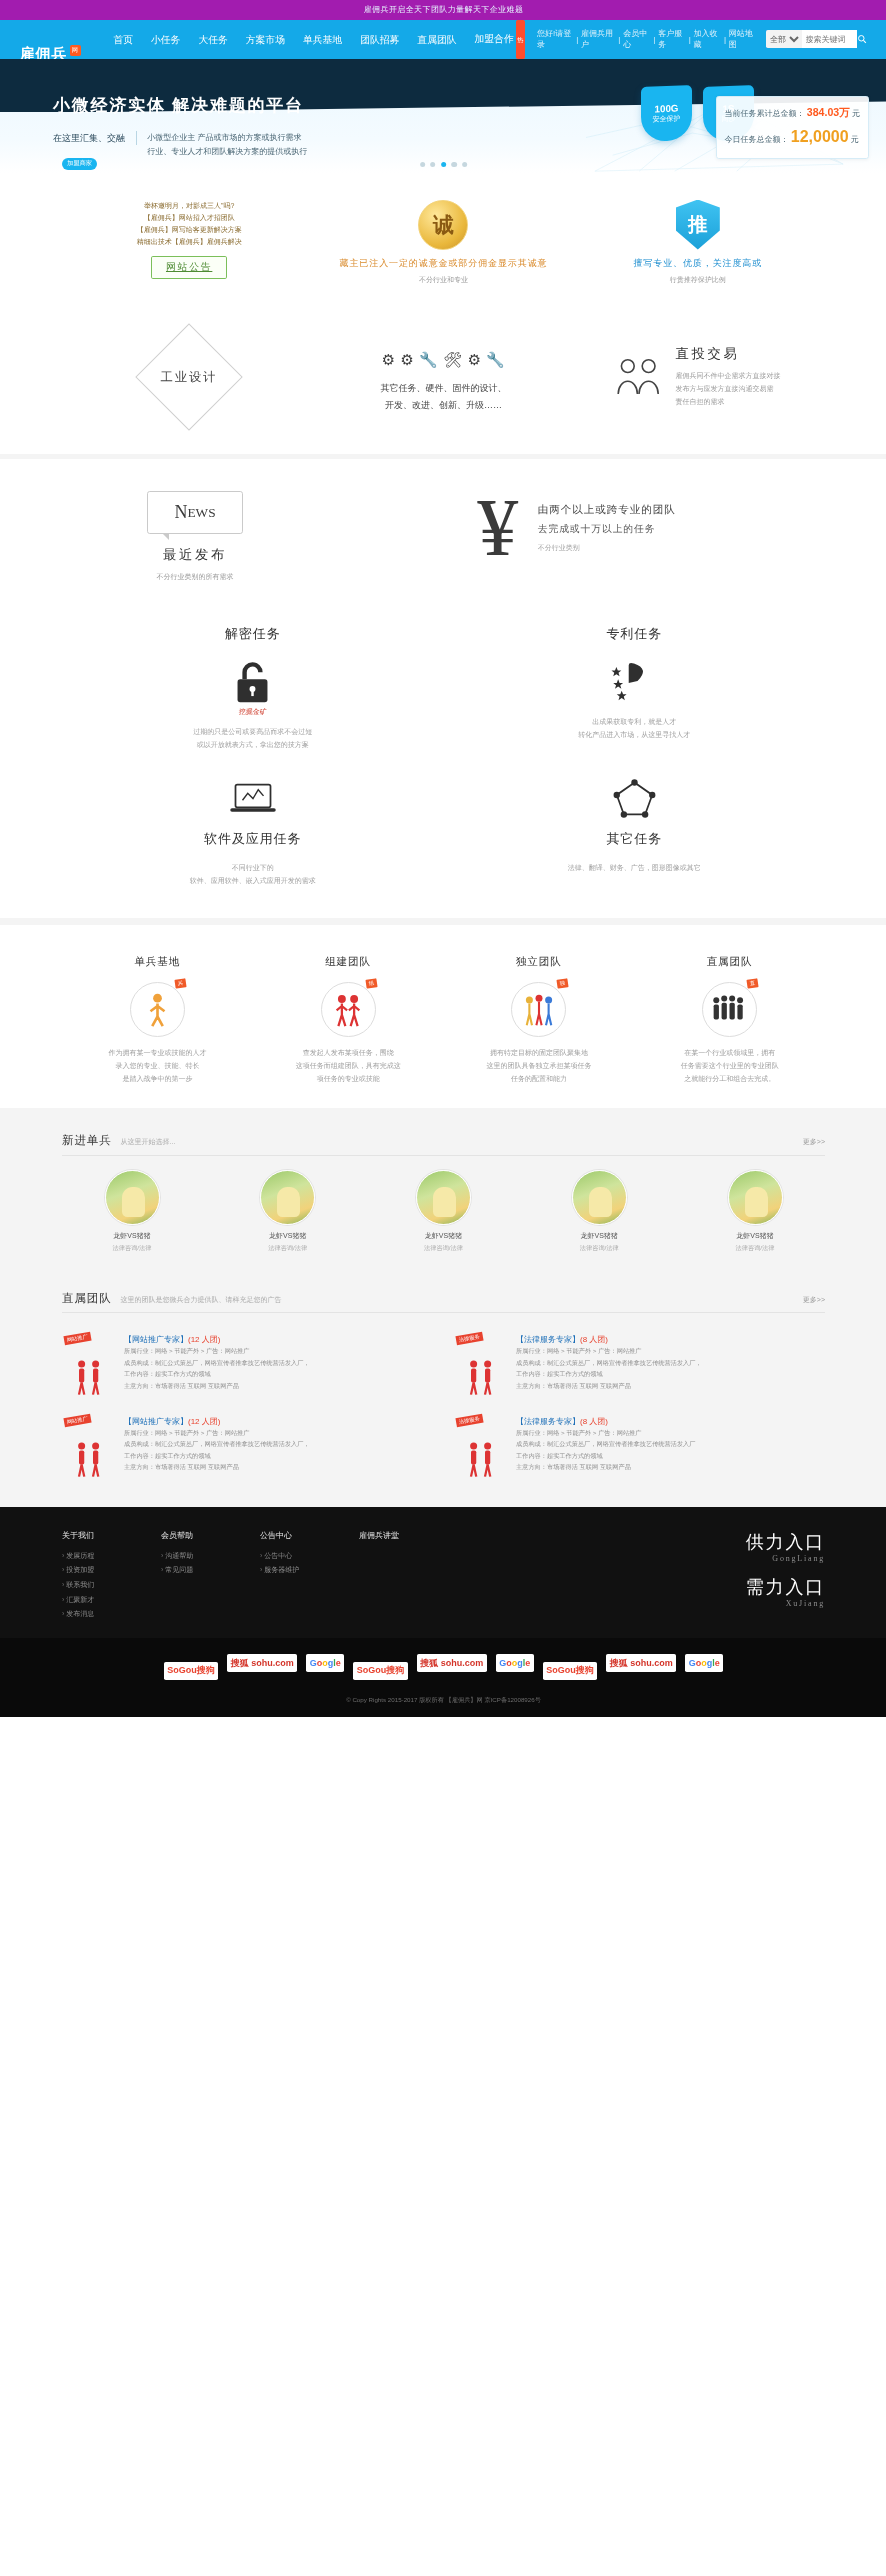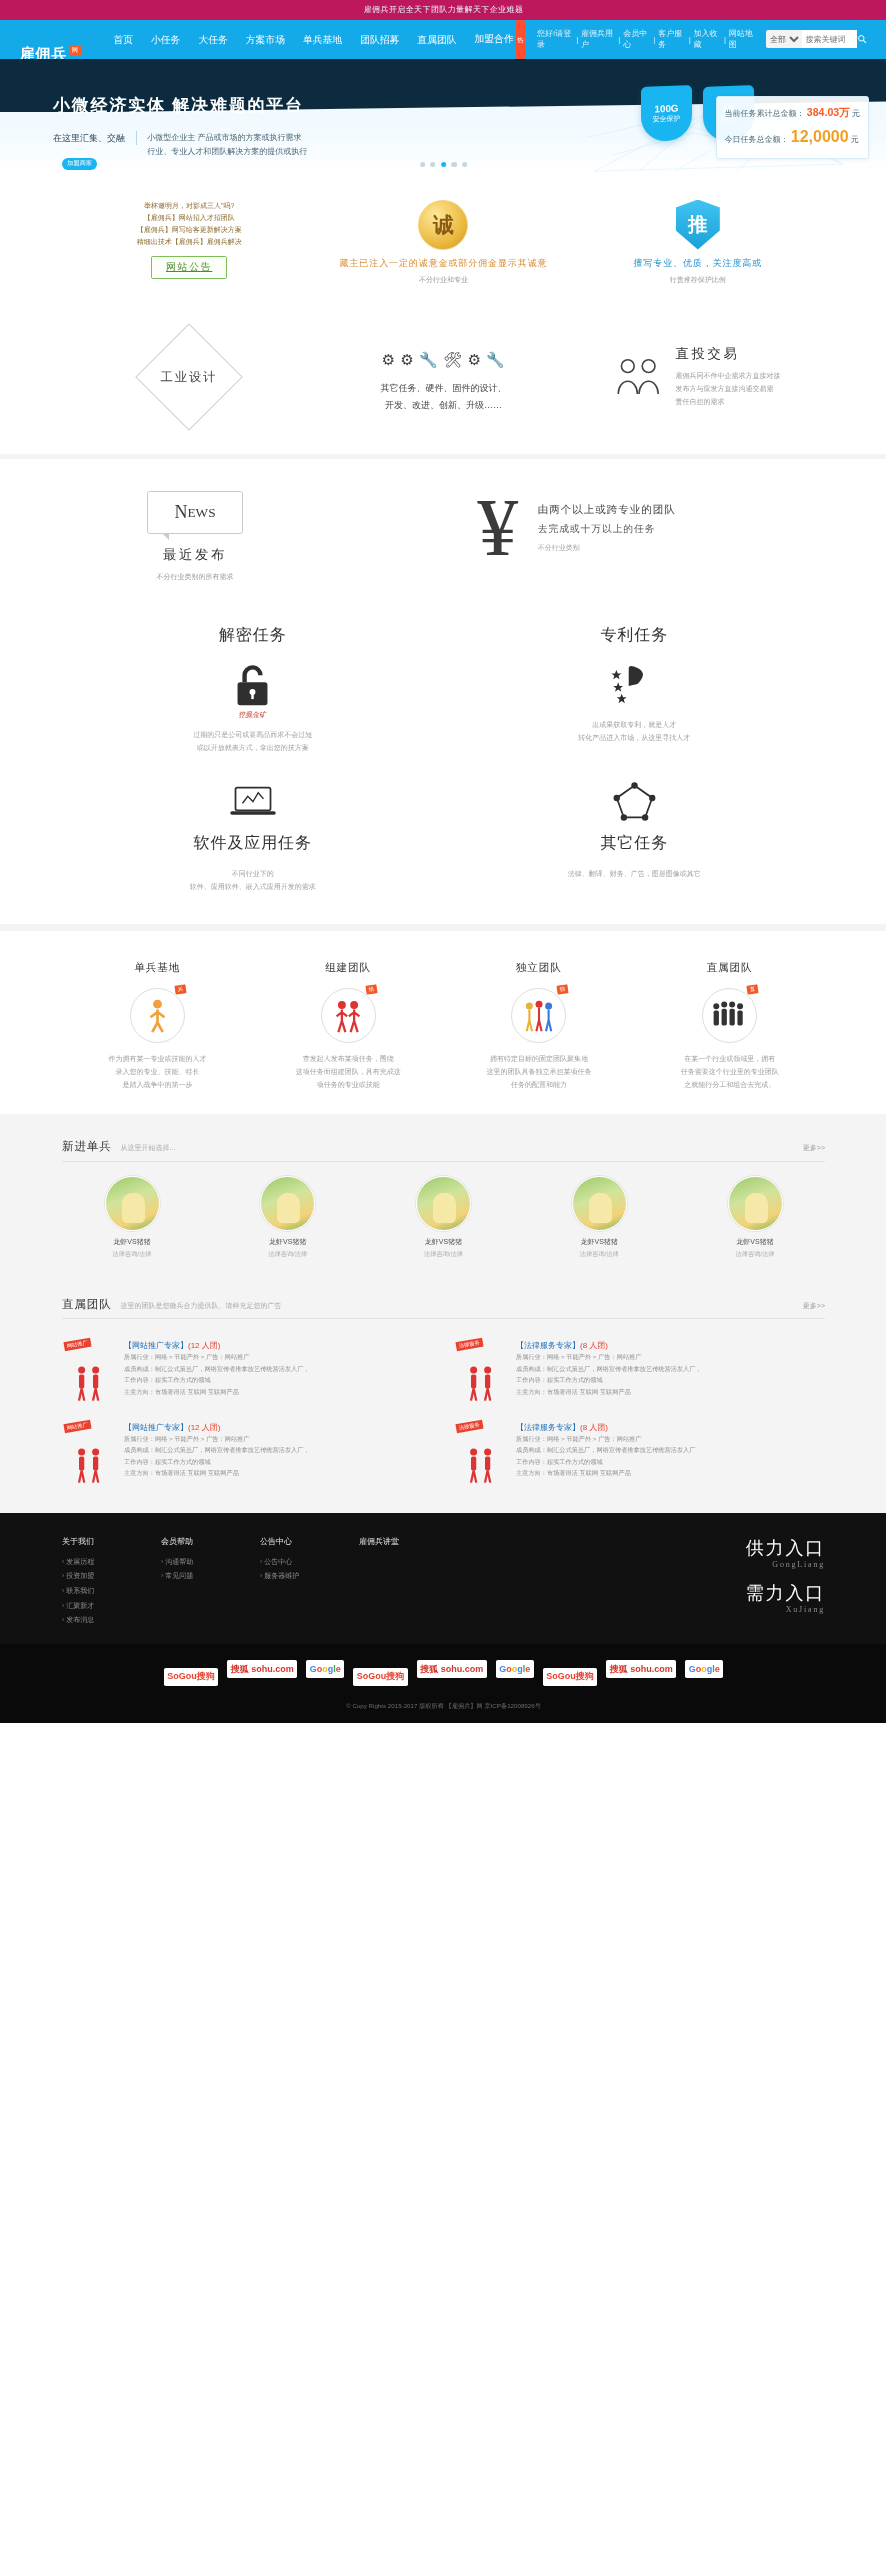--- a/index.html
+++ b/index.html
@@ -7,21 +7,21 @@
     width: 887px;
     font-family: "Liberation Sans", "DejaVu Sans", sans-serif;
     background: #fff;
     color: #333;
   }
   body { width: 887px; overflow-x: hidden; }
 
   
   .topbar {
     height: 19.5px;
-    background: #be185d;
+    background: #a21caf;
     color: #e6f6ff;
     font-size: 8px;
     display: flex;
     align-items: center;
     justify-content: center;
   }
   .topbar span { letter-spacing: 0.4px; }
 
   
   .header {
@@ -194,21 +194,21 @@
   }
   .yen-col { flex: 1; display:flex; align-items:center; justify-content:center; gap: 19.5px;}
   .yen { font-size: 82px; color: #3b3b3b; font-family: "Liberation Serif", serif; line-height: .9;}
   .yen-text .l1 { font-size: 10.6px; color: #444; letter-spacing: 0.9px;}
   .yen-text .l2 { font-size: 9.8px; color: #555; margin-top: 6.2px; letter-spacing: 0.9px;}
   .yen-text .l3 { font-size: 7px; color: #a5a5a5; margin-top: 6.2px;}
 
   
   .tasks { display: flex; padding: 14px 0 5.3px; }
   .task { flex: 1; text-align: center; padding: 0 14px; }
-  .task h4 { font-size: 16px; color: #333; font-weight: normal; letter-spacing: 0.9px; margin-bottom: 14px;}
+  .task h4 { font-size: 13px; color: #333; font-weight: normal; letter-spacing: 0.9px; margin-bottom: 14px;}
   .task .ico { height: 50px; display:flex; align-items:center; justify-content:center; color: #2f2f2f;}
   .task p { font-size: 7px; color: #9e9e9e; line-height: 1.85; margin-top: 9px;}
   .task .redlabel { color: #cc3322; font-size: 7px; }
   .tasks2 { display:flex; padding: 16px 0 30px; }
   .tasks2 .task { padding: 0 35px; }
 
   
   .teamrow { display: flex; padding: 30px 0 23px; }
   .team { flex: 1; text-align: center; padding: 0 12.4px; }
   .team h4 { font-size: 10.6px; color: #333; font-weight: normal; letter-spacing: 0.9px; margin-bottom: 12.4px;}

